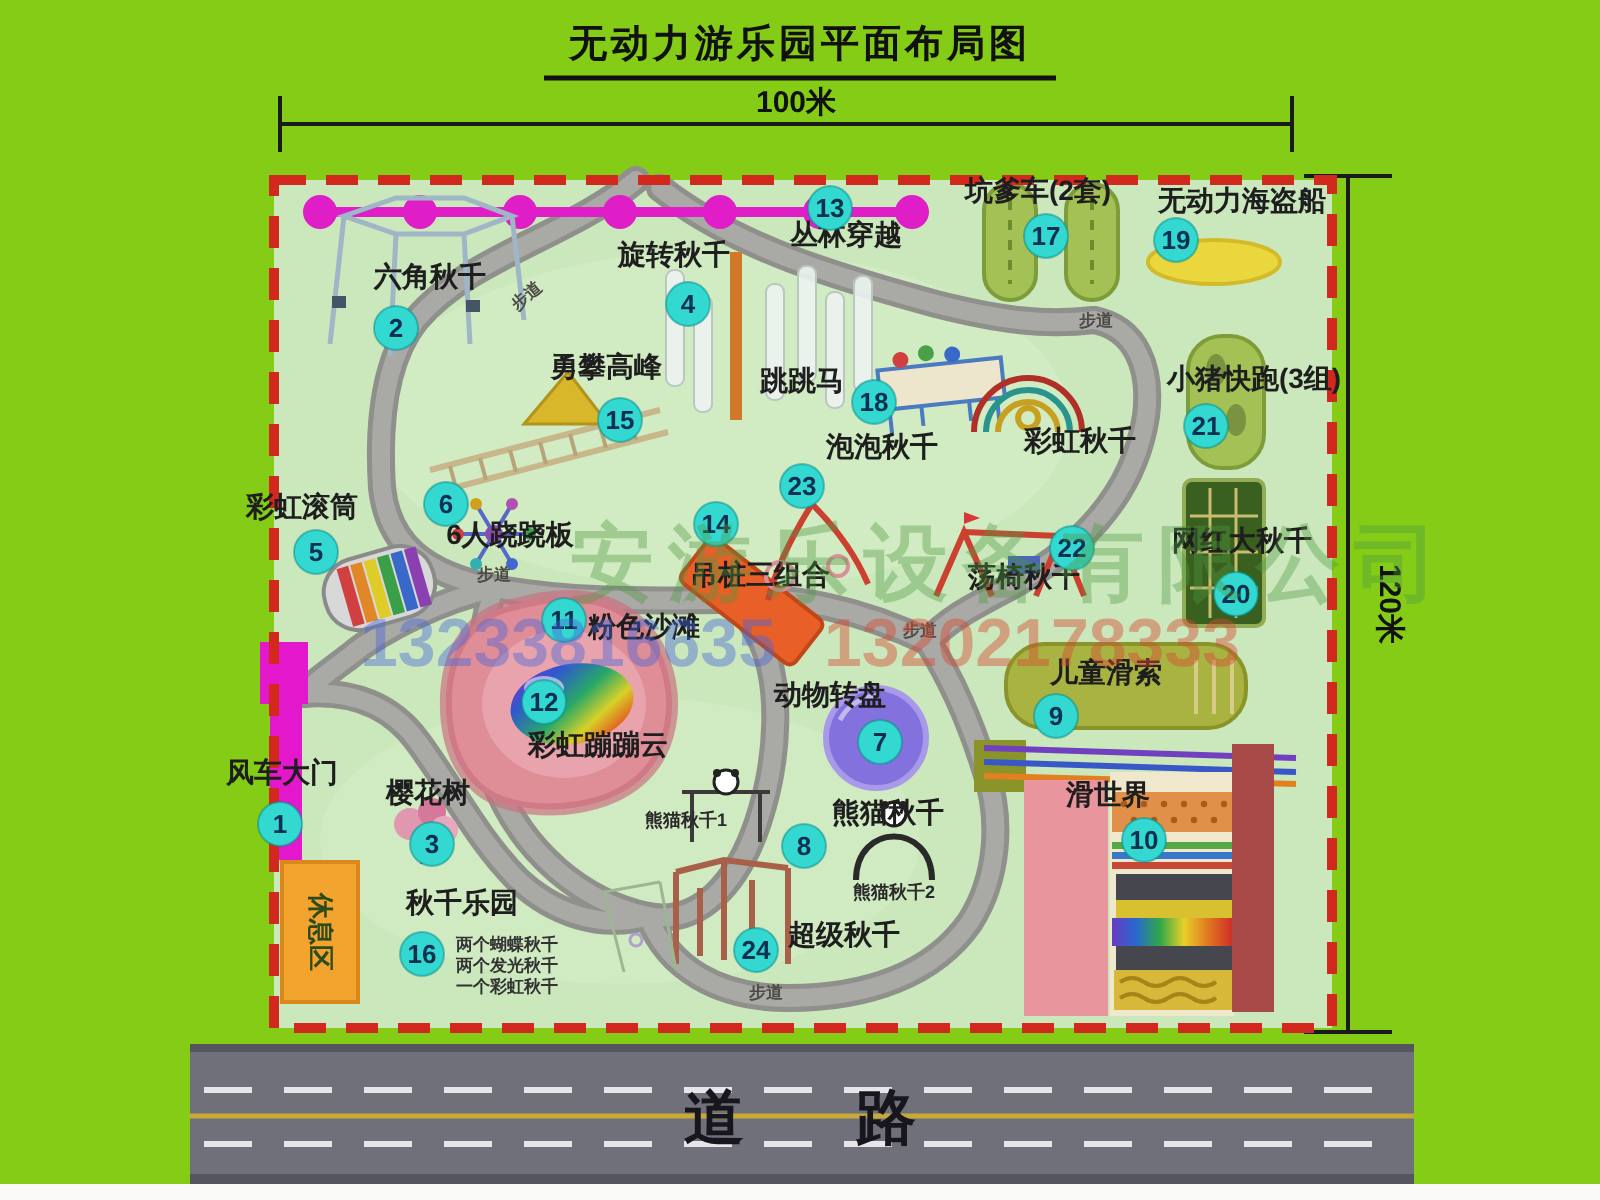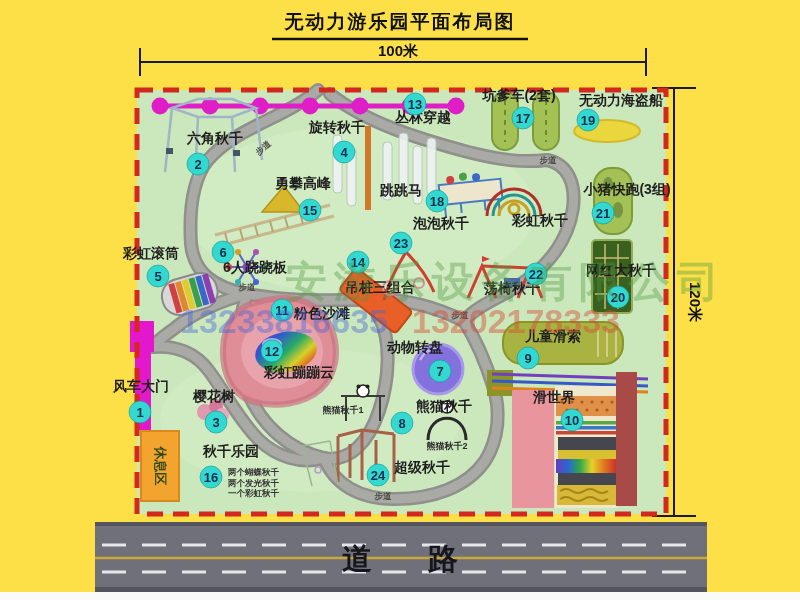--- a/index.html
+++ b/index.html
@@ -1,16 +1,16 @@
 <!DOCTYPE html>
 <html><head>
 <meta charset="utf-8">
 <style>
   html,body{margin:0;padding:0;background:#e9ebe9;}
-  #stage{position:relative;width:800px;height:600px;background:#fde047;overflow:hidden;
+  #stage{position:relative;width:800px;height:600px;background:#84cc16;overflow:hidden;
          font-family:"Liberation Sans","DejaVu Sans",sans-serif;}
   svg{position:absolute;left:0;top:0;}
   text{font-family:"Liberation Sans","DejaVu Sans",sans-serif;}
   .ttl{font-size:19px;font-weight:bold;fill:#111;letter-spacing:2px;text-anchor:middle;}
   .dim{font-size:15px;font-weight:bold;fill:#111;text-anchor:middle;}
   .lbl{font-size:14px;font-weight:bold;fill:#1e1e1e;text-anchor:middle;}
   .num{font-size:13px;font-weight:bold;fill:#0e3050;text-anchor:middle;}
   .tiny{font-size:9px;font-weight:bold;fill:#2a2a2a;text-anchor:middle;}
   .note{font-size:8.5px;font-weight:bold;fill:#333;text-anchor:start;}
   .trail{font-size:8.5px;font-weight:bold;fill:#4c4c46;text-anchor:middle;}

